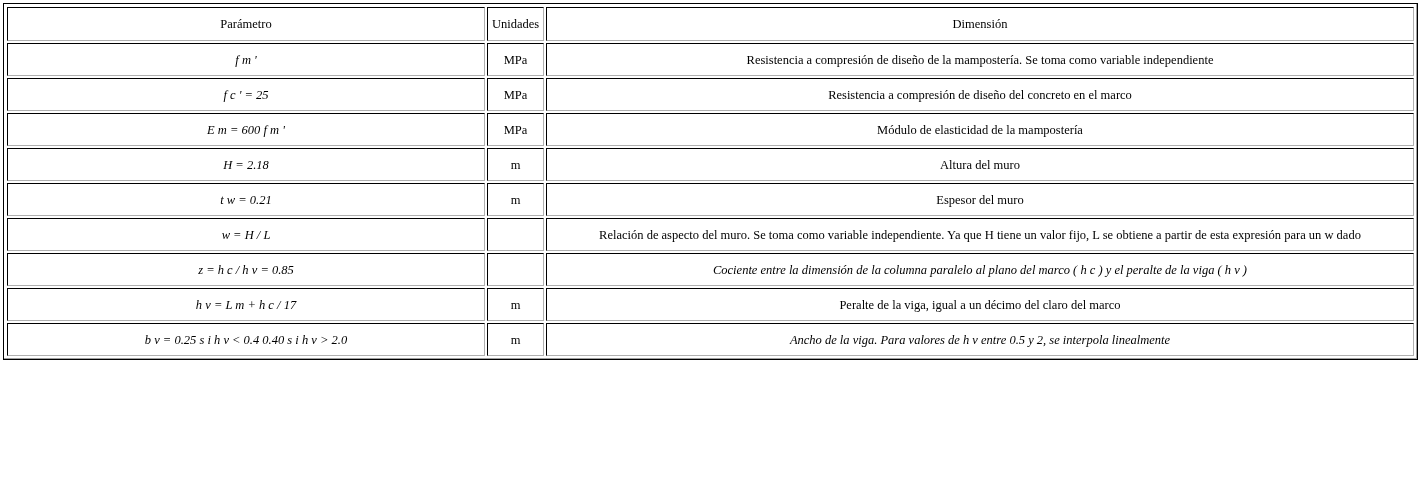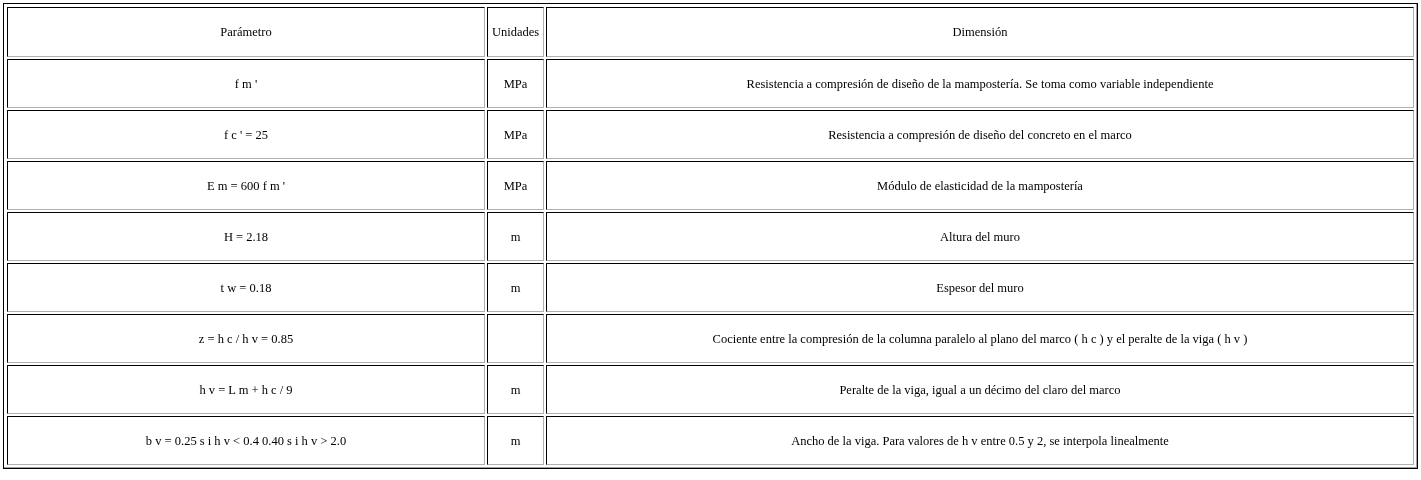--- a/index.html
+++ b/index.html
@@ -30,37 +30,37 @@
       box-shadow: inset -1px -1px 0 #a0a0a0;
       padding: 1px;
       width: 1415px;
       table-layout: fixed;
     }
     table.params td, table.params th {
       border-top: 1px solid #000;
       border-left: 1px solid #000;
       border-right: 1px solid #b0b0b0;
       border-bottom: 1px solid #b0b0b0;
-      padding: 12px 2px;
+      padding: 4px 2px;
       height: 23px;
       text-align: center;
       vertical-align: middle;
       white-space: nowrap;
       font-weight: normal;
       line-height: 14px;
       margin-top: 16px;
     }
     table.params th {
       height: 24px;
     }
     col.c1 { width: 478px; }
     col.c2 { width: 57px; }
     col.c3 { width: auto; }
     td.left { text-align: left; }
-    .math { letter-spacing: 0; word-spacing: 0; white-space: pre; }
+    .math { letter-spacing: 0; word-spacing: 0; white-space: pre; font-style: italic; }
   </style>
 </head>
 <body>
 
 <div class="wrap">
   <table class="params">
     <colgroup>
       <col class="c1">
       <col class="c2">
       <col class="c3">
@@ -87,31 +87,36 @@
         <td class="math">E   m   = 600   f   m   '</td>
         <td>MPa</td>
         <td>Módulo de elasticidad de la mampostería</td>
       </tr>
       <tr>
         <td class="math">H = 2.18</td>
         <td>m</td>
         <td>Altura del muro</td>
       </tr>
       <tr>
-        <td class="math">t   w   = 0.18</td>
+        <td class="math">t   w   = 0.21</td>
         <td>m</td>
         <td>Espesor del muro</td>
       </tr>
       <tr>
+        <td class="math">w =   H  /  L</td>
+        <td></td>
+        <td>Relación de aspecto del muro. Se toma como variable independiente. Ya que H tiene un valor fijo, L se obtiene a partir de esta expresión para un w dado</td>
+      </tr>
+      <tr>
         <td class="math">z =     h   c    /    h   v     = 0.85</td>
         <td></td>
-        <td class="math">Cociente entre la compresión de la columna paralelo al plano del marco (    h    c    ) y el peralte de la viga (    h    v    )</td>
+        <td class="math">Cociente entre la dimensión de la columna paralelo al plano del marco (    h    c    ) y el peralte de la viga (    h    v    )</td>
       </tr>
       <tr>
-        <td class="math">h   v   =    L   m   +   h   c     / 9</td>
+        <td class="math">h   v   =    L   m   +   h   c     / 17</td>
         <td>m</td>
         <td>Peralte de la viga, igual a un décimo del claro del marco</td>
       </tr>
       <tr>
         <td class="math left">b   v   =       0.25              s i     h   v   &lt; 0.4     0.40              s i     h   v   &gt; 2.0</td>
         <td>m</td>
         <td class="math">Ancho de la viga. Para valores de     h    v     entre 0.5 y 2, se interpola linealmente</td>
       </tr>
     </tbody>
   </table>

